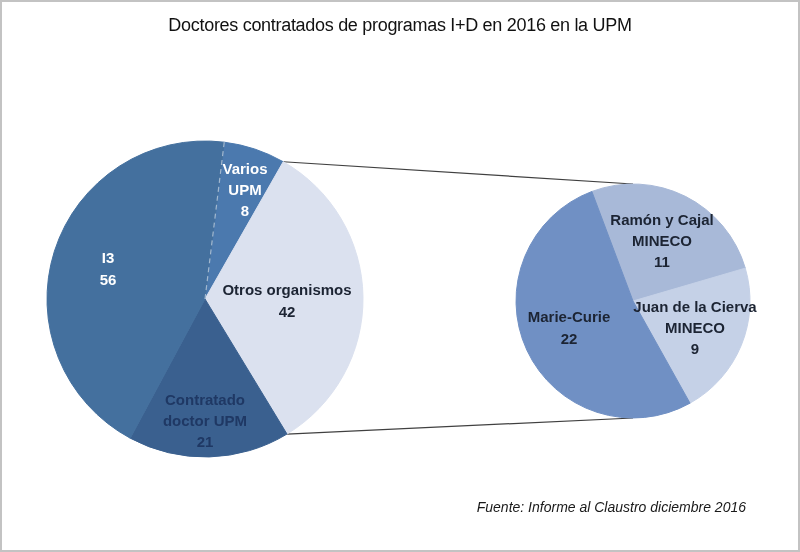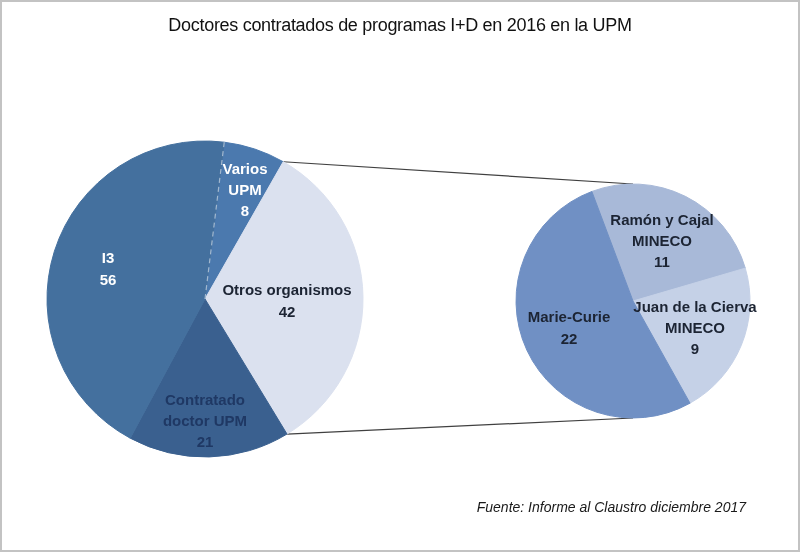--- a/index.html
+++ b/index.html
@@ -48,14 +48,14 @@
       <line x1="203" y1="297" x2="222.26" y2="140.18" stroke="rgba(255,255,255,0.5)" stroke-width="1.2" stroke-dasharray="5 4"></line>
       <text x="243" y="172" text-anchor="middle" fill="#ffffff" class="slice-label"><tspan x="243" y="172">Varios</tspan><tspan x="243" y="193">UPM</tspan><tspan x="243" y="214">8</tspan></text>
       <text x="285" y="293" text-anchor="middle" fill="#1C2433" class="slice-label"><tspan x="285" y="293">Otros organismos</tspan><tspan x="285" y="315">42</tspan></text>
       <text x="203" y="403" text-anchor="middle" fill="#1F3864" class="slice-label"><tspan x="203" y="403">Contratado</tspan><tspan x="203" y="424">doctor UPM</tspan><tspan x="203" y="445">21</tspan></text>
       <text x="106" y="261" text-anchor="middle" fill="#ffffff" class="slice-label"><tspan x="106" y="261">I3</tspan><tspan x="106" y="283">56</tspan></text>
       <text x="660" y="223" text-anchor="middle" fill="#1C2433" class="slice-label"><tspan x="660" y="223">Ramón y Cajal</tspan><tspan x="660" y="244">MINECO</tspan><tspan x="660" y="265">11</tspan></text>
       <text x="693" y="310" text-anchor="middle" fill="#1C2433" class="slice-label"><tspan x="693" y="310">Juan de la Cierva</tspan><tspan x="693" y="331">MINECO</tspan><tspan x="693" y="352">9</tspan></text>
       <text x="567" y="320" text-anchor="middle" fill="#1C2433" class="slice-label"><tspan x="567" y="320">Marie-Curie</tspan><tspan x="567" y="342">22</tspan></text>
     </svg>
 
-  <div class="source-note">Fuente: Informe al Claustro diciembre 2017</div>
+  <div class="source-note">Fuente: Informe al Claustro diciembre 2016</div>
 </div>
 
 </body></html>

